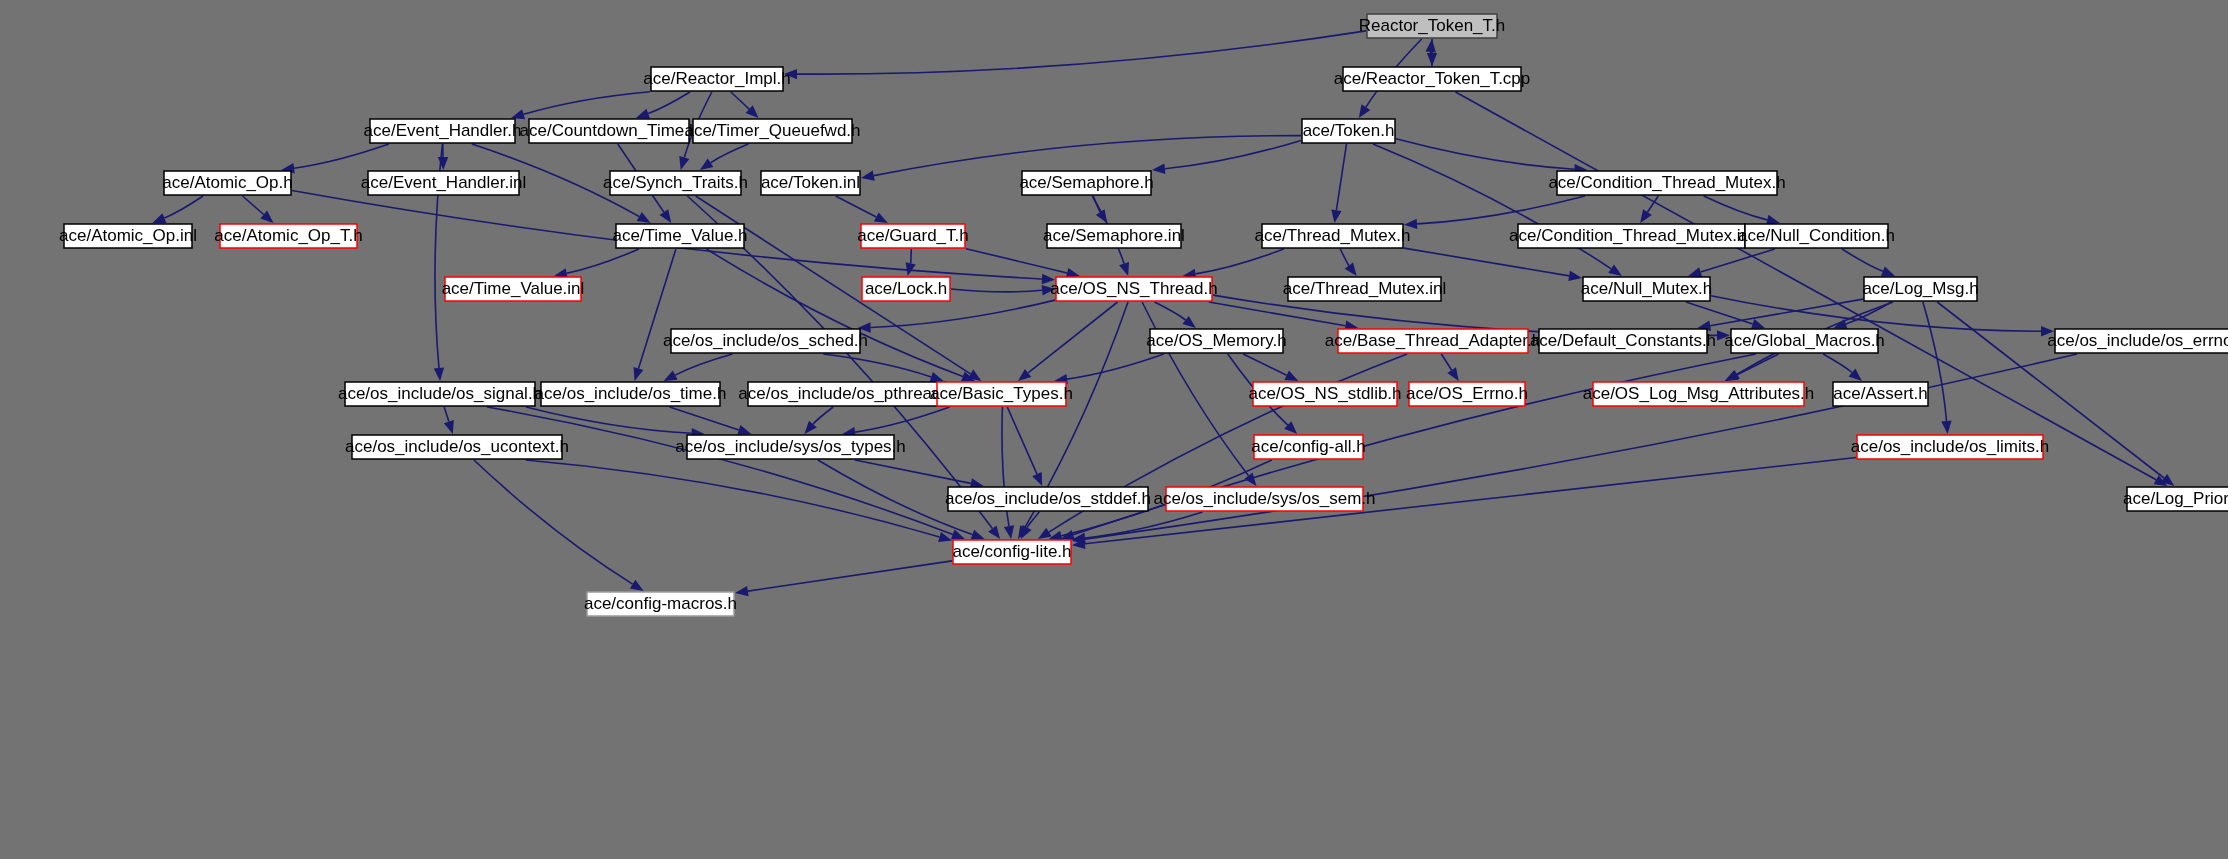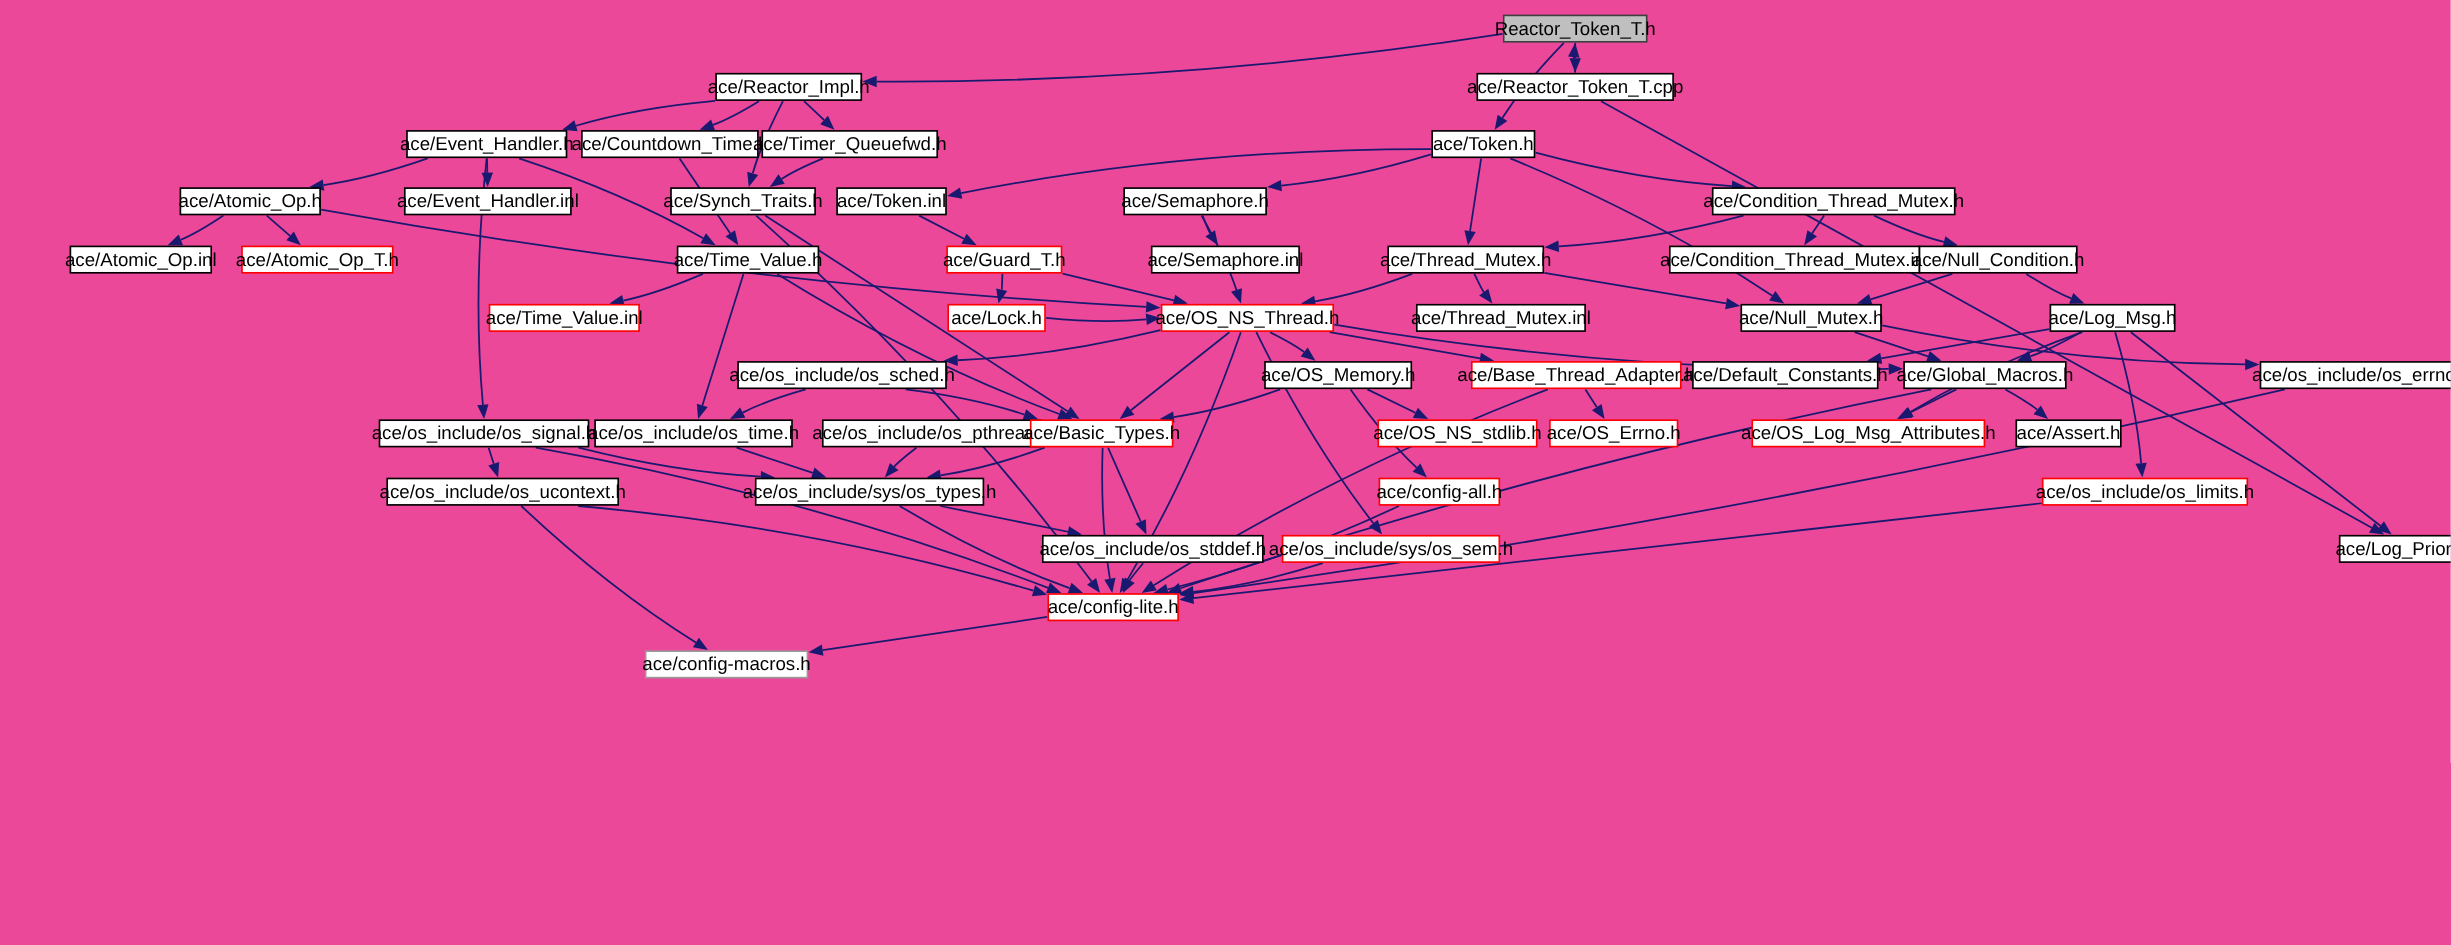--- a/index.html
+++ b/index.html
@@ -7,21 +7,21 @@
     padding: 0;
     background: #ffffff;
   }
   body {
     font-family: "Liberation Sans", sans-serif;
   }
   #graph-wrap {
     position: relative;
     width: 2228px;
     height: 859px;
-    background: #ec4899;
+    background: #737373;
     overflow: hidden;
   }
   svg#depgraph {
     display: block;
     width: 2228px;
     height: 859px;
   }
   .edge {
     fill: none;
     stroke: #191970;

